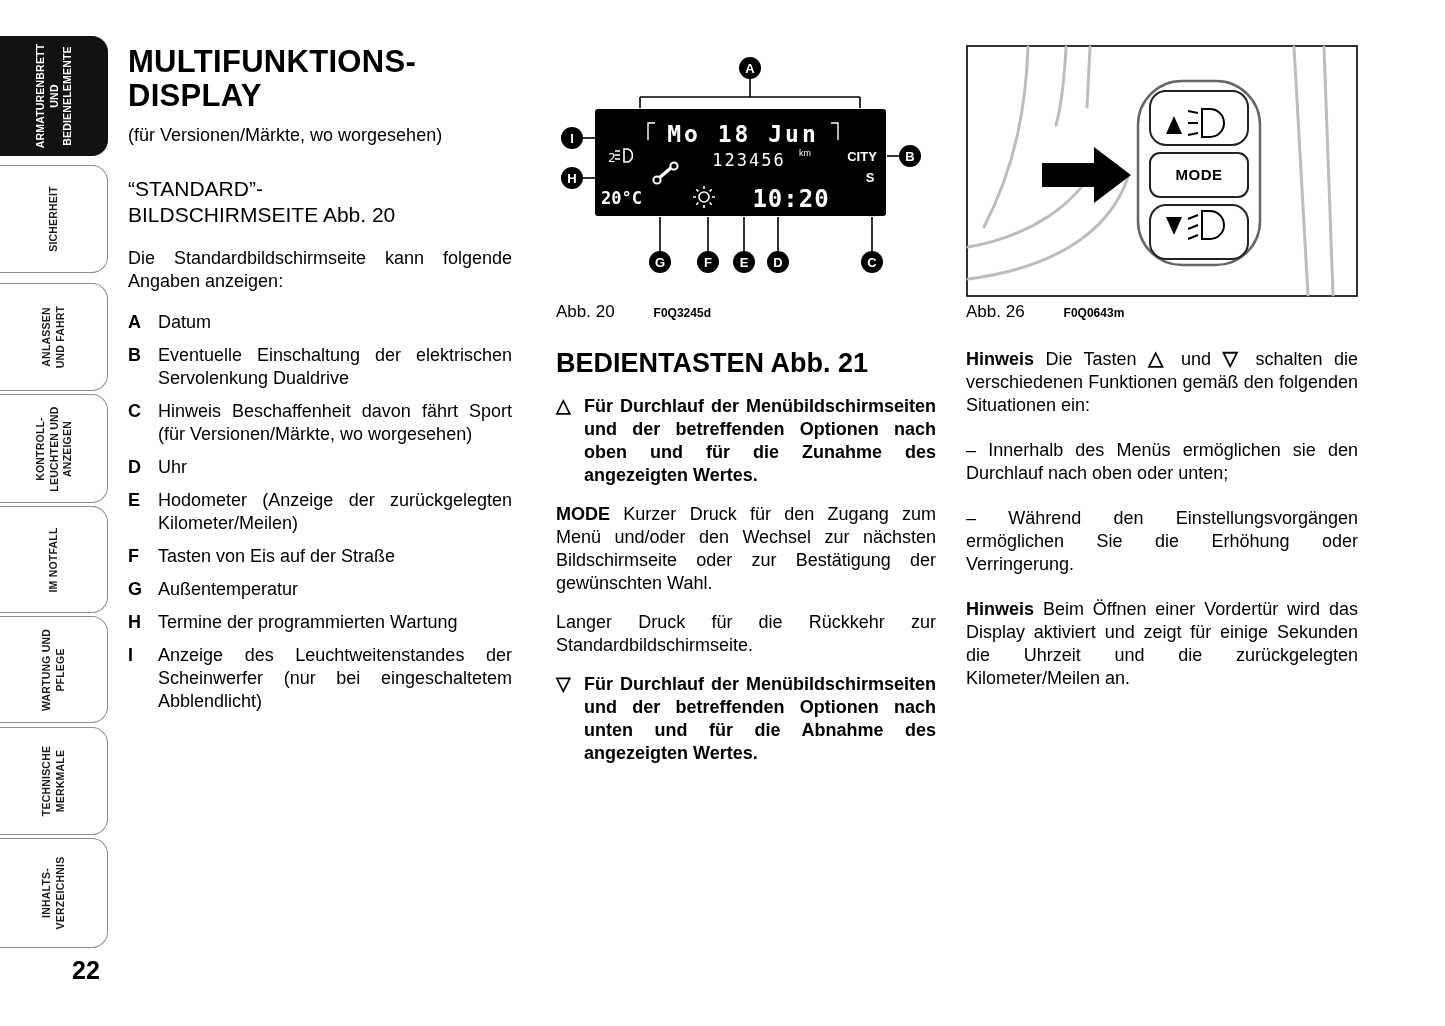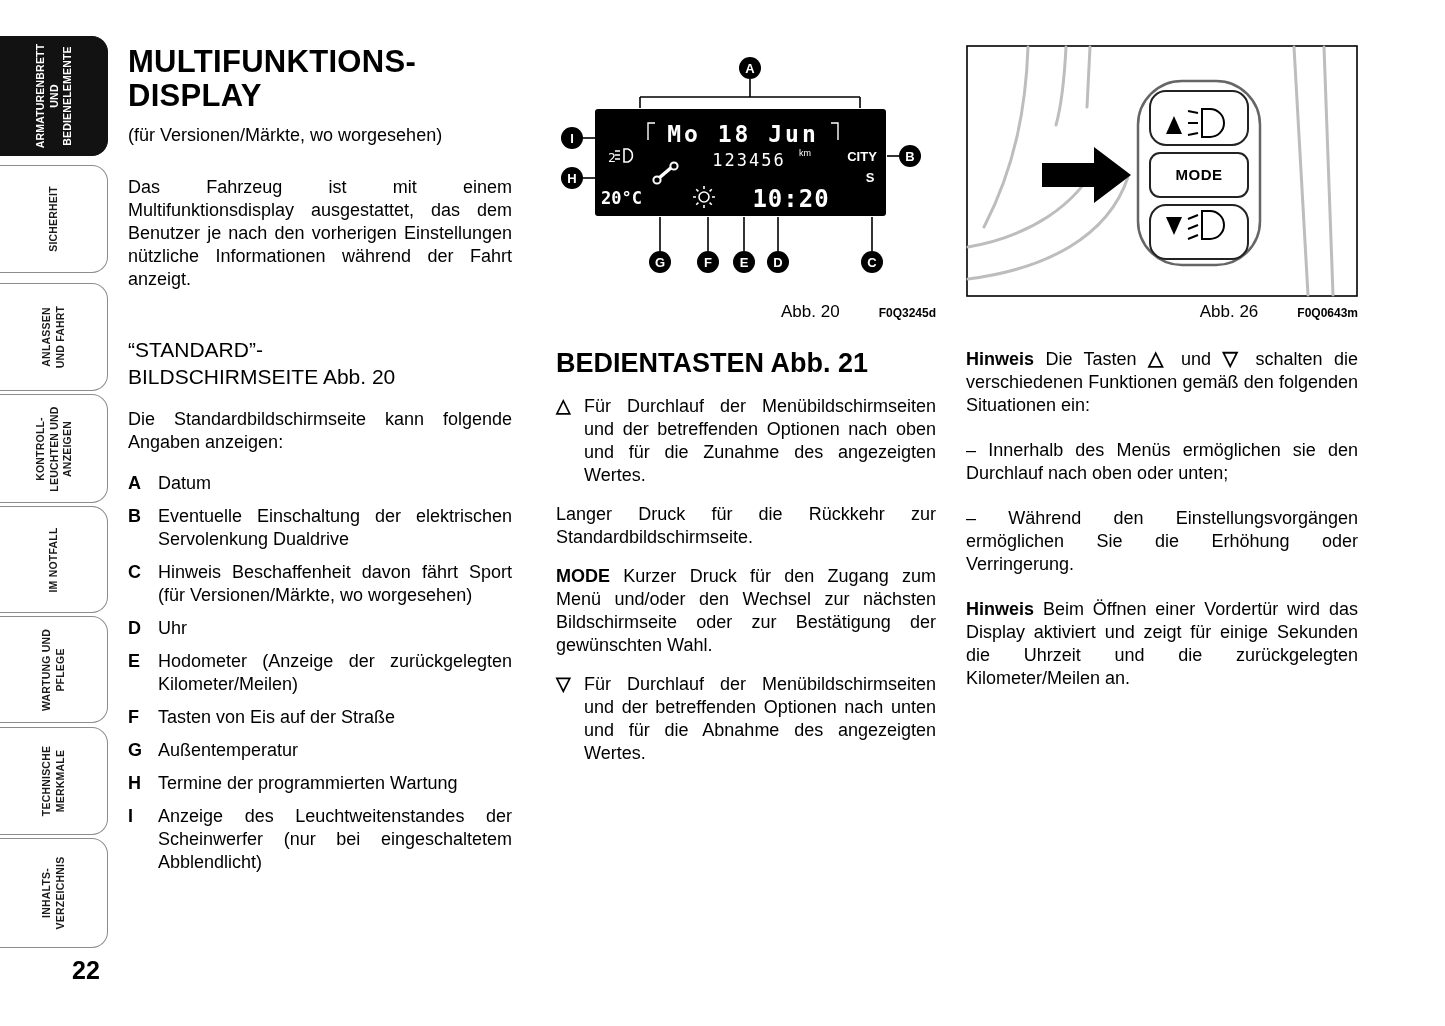--- a/index.html
+++ b/index.html
@@ -48,21 +48,21 @@
   }
   .section-intro { margin-bottom:18px; }
 
   .item { display:flex; margin-bottom:10px; }
   .item-key { font-weight:bold; width:30px; flex:none; font-size:18px; line-height:1.28; }
   .item-text { flex:1; font-size:18px; line-height:1.28; text-align:justify; }
 
   
   figure { margin:0 0 26px 0; }
   .fig-svg { display:block; }
-  .caption-row { display:flex; justify-content:flex-end; align-items:baseline; margin-top:5px; }
+  .caption-row { display:flex; justify-content:flex-start; align-items:baseline; margin-top:5px; }
   .caption { font-size:17px; }
   .fig-code { font-size:12px; font-weight:bold;padding-left:39px; }
 
   
   .lcd-date { font-family:"DejaVu Sans Mono", monospace; font-size:23px; font-weight:bold; letter-spacing:3px; fill:#fff; }
   .lcd-odo  { font-family:"DejaVu Sans Mono", monospace; font-size:17px; letter-spacing:2px; fill:#fff; }
   .lcd-unit { font-size:9px; fill:#fff; }
   .lcd-flag { font-size:13px; font-weight:bold; fill:#fff; }
   .lcd-small{ font-family:"DejaVu Sans Mono", monospace; font-size:13px; fill:#fff; }
   .lcd-temp { font-family:"DejaVu Sans Mono", monospace; font-size:17px; font-weight:bold; fill:#fff; }
@@ -75,21 +75,21 @@
 
   
   .decor path { stroke:#bdbdbd; stroke-width:3; fill:none; stroke-linecap:round; }
   .mode-text { font-size:15px; font-weight:bold; letter-spacing:.5px; fill:#000; }
   .hlicon path { stroke:#000; stroke-width:2; fill:none; }
 
   
   .section-heading2 { font-size:27px; font-weight:bold; margin:26px 0 16px 0; }
   .tri-para { display:flex; margin-bottom:16px; }
   .tri { flex:none; width:28px; font-size:19px; font-weight:bold; line-height:1.2; }
-  .tri-para .body-text { flex:1; }
+  .tri-para .body-text { flex:1;font-weight:bold; }
   .para { margin-bottom:16px; }
   .note-gap { margin-bottom:22px; }
   .tri-inline { font-size:20px; font-weight:bold; line-height:1; }
   b.inline-label { font-weight:bold; }
 </style>
 </head>
 <body>
 
 <div>
   <div class="sidebar-tab active" style="top:36px;height:120px">
@@ -124,21 +124,20 @@
     <span class="tab-label">INHALTS-
 VERZEICHNIS</span>
   </div>
   <div class="page-number">22</div>
 </div>
 
 <section class="col col1">
   <h1 class="title">MULTIFUNKTIONS-
 DISPLAY</h1>
   <p class="subtitle">(für Versionen/Märkte, wo worgesehen)</p>
-  <p class="body-text intro-body">Das Fahrzeug ist mit einem Multifunktionsdisplay ausgestattet, das dem Benutzer je nach den vorherigen Einstellungen nützliche Informationen während der Fahrt anzeigt.</p>
 
   <h2 class="section-heading">“STANDARD”-
 BILDSCHIRMSEITE Abb. 20</h2>
   <p class="body-text section-intro">Die Standardbildschirmseite kann folgende Angaben anzeigen:</p>
 
   <div>
     <div class="item">
       <span class="item-key">A</span>
       <span class="item-text">Datum</span>
     </div>
@@ -259,23 +258,23 @@
     </figcaption>
   </figure>
 
   <h2 class="section-heading2">BEDIENTASTEN Abb. 21</h2>
 
   <div class="tri-para">
     <span class="tri">△</span>
     <p class="body-text">Für Durchlauf der Menübildschirmseiten und der betreffenden Optionen nach oben und für die Zunahme des angezeigten Wertes.</p>
   </div>
 
+  <p class="body-text para"><b class="inline-label">MODE</b> <span>Kurzer Druck für den Zugang zum Menü und/oder den Wechsel zur nächsten Bildschirmseite oder zur Bestätigung der gewünschten Wahl.</span></p>
+
   <p class="body-text para">Langer Druck für die Rückkehr zur Standardbildschirmseite.</p>
-
-  <p class="body-text para"><b class="inline-label">MODE</b> <span>Kurzer Druck für den Zugang zum Menü und/oder den Wechsel zur nächsten Bildschirmseite oder zur Bestätigung der gewünschten Wahl.</span></p>
 
   <div class="tri-para">
     <span class="tri">▽</span>
     <p class="body-text">Für Durchlauf der Menübildschirmseiten und der betreffenden Optionen nach unten und für die Abnahme des angezeigten Wertes.</p>
   </div>
 </section>
 
 <section class="col col3">
   <figure>
     <svg class="fig-svg" viewBox="0 0 392 252" width="392" height="252">

